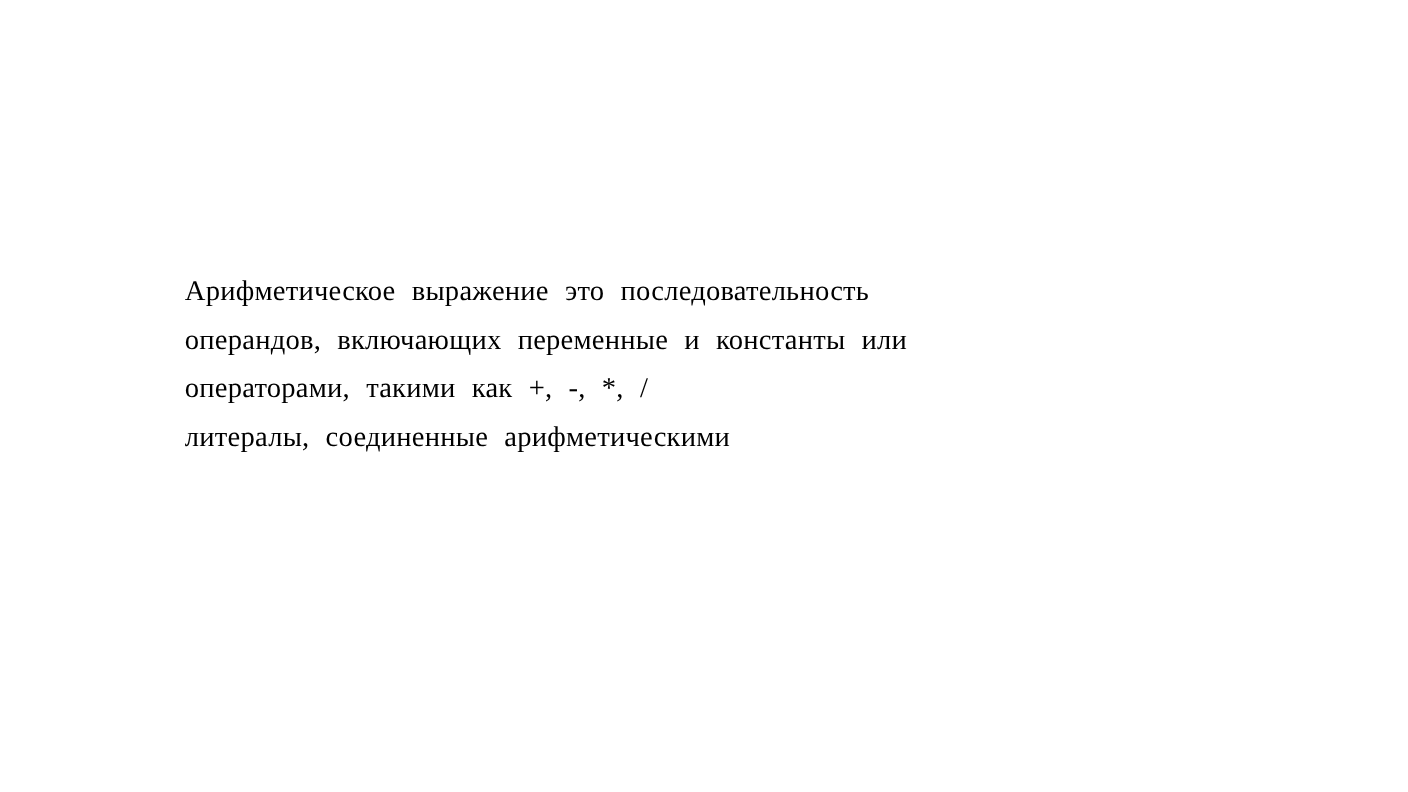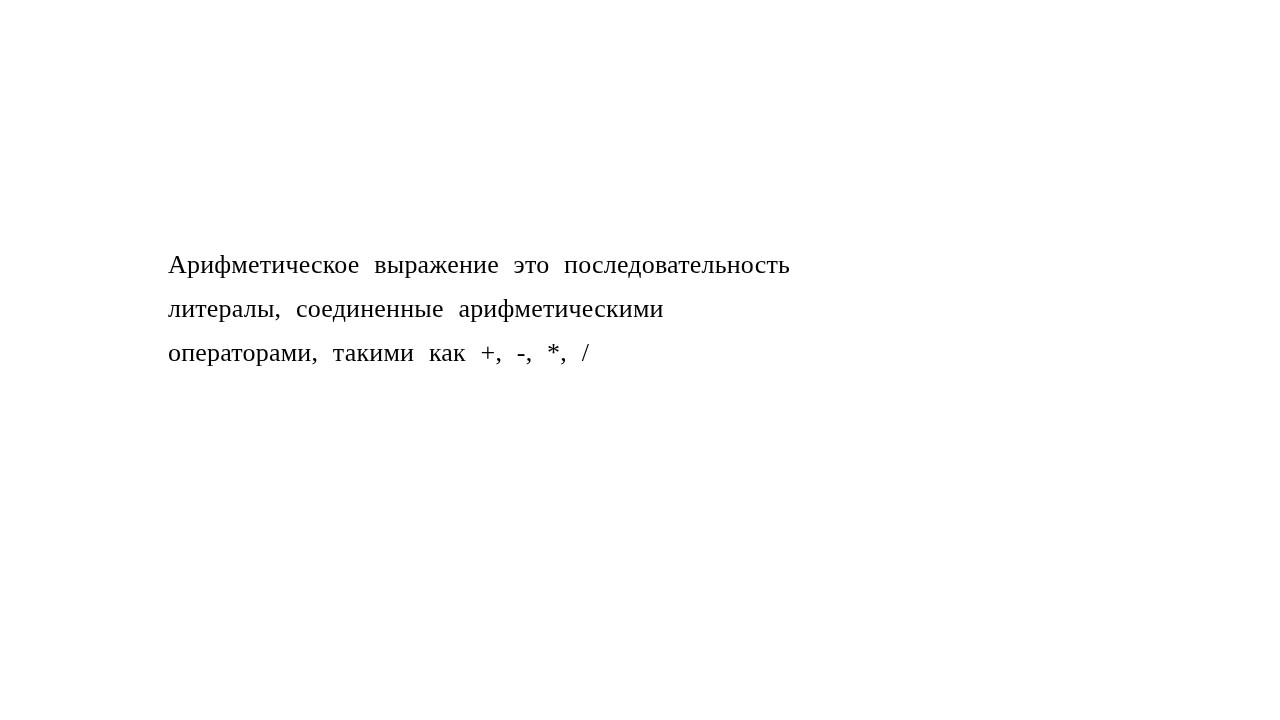--- a/index.html
+++ b/index.html
@@ -34,16 +34,17 @@
   .text-line {
     white-space: nowrap;
   }
 </style>
 </head>
 <body>
 
 <div class="slide">
   <div class="text-block">
     <div class="text-line">Арифметическое выражение это последовательность</div>
+    <div class="text-line">операндов, включающих переменные и константы или</div>
+    <div class="text-line">операторами, такими как +, -, *, /</div>
     <div class="text-line">литералы, соединенные арифметическими</div>
-    <div class="text-line">операторами, такими как +, -, *, /</div>
   </div>
 </div>
 
 </body></html>

